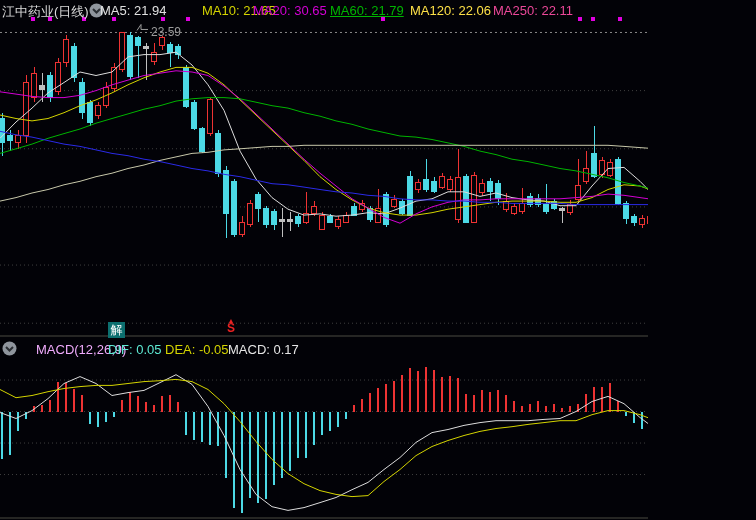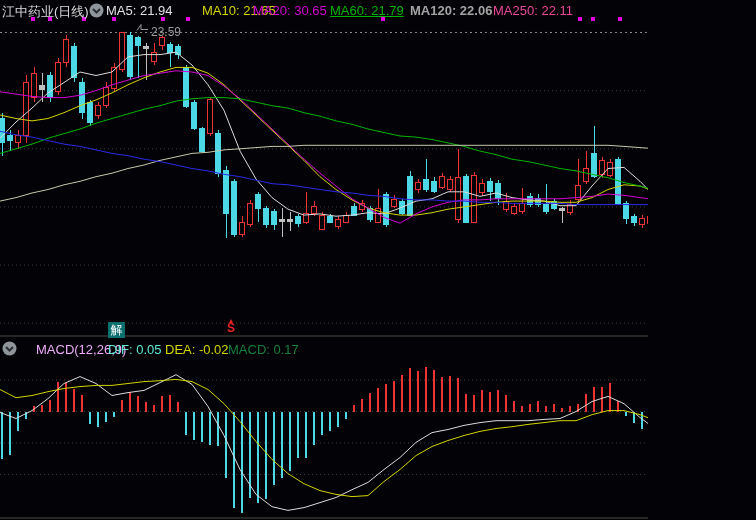--- a/index.html
+++ b/index.html
@@ -1,30 +1,30 @@
 <!DOCTYPE html>
 <html><head>
 <meta charset="utf-8">
 <style>
   html,body{margin:0;padding:0;background:#020207;}
   #app{position:relative;width:648px;height:520px;background:#020207;overflow:hidden;
        font-family:"Liberation Sans",sans-serif;}
   svg.chart{position:absolute;left:0;top:0;}
   .hdr{position:absolute;top:3px;font-size:13px;white-space:nowrap;letter-spacing:0;}
   .title{left:2px;color:#dcdcdc;}
-  .ma0{left:106px;} .ma1{left:202px;text-align:center;} .ma2{left:253px;} .ma3{left:330px;text-decoration:underline;} .ma4{left:410px;} .ma5{left:493px;}
+  .ma0{left:100px;} .ma1{left:202px;text-align:center;} .ma2{left:253px;} .ma3{left:330px;text-decoration:underline;} .ma4{left:410px;} .ma5{left:493px;}
   .circle-icon{position:absolute;width:15px;height:15px;}
   .icon-title{left:89px;top:3px;}
   .icon-macd{left:2px;top:341px;}
   .price-label{position:absolute;left:151px;top:25px;font-size:12px;color:#9a9a9a;}
   .macd-hdr{position:absolute;top:342px;font-size:13px;white-space:nowrap;}
   .mh-title{left:36px;color:#f0abfc;}
   .mh-dif{left:108px;color:#5eead4;}
   .mh-dea{left:165px;color:#d4d400;}
-  .mh-macd{left:228px;color:#15803d;}
+  .mh-macd{left:228px;color:#e5e5e5;}
   .jie-badge{position:absolute;left:108px;top:322px;width:17px;height:16px;background:#0c6f6f;
              color:#fff;font-size:12px;line-height:16px;text-align:center;}
   .sell-marker{position:absolute;left:224px;top:318px;width:14px;text-align:center;color:#e82222;
                font-size:12px;font-weight:bold;line-height:9px;}
   .sell-marker .arr{font-size:7px;display:block;line-height:6px;}
 </style>
 </head>
 <body>
 
 <div id="app">
@@ -351,29 +351,29 @@
 
   <span class="hdr title">江中药业(日线)</span>
   <svg class="circle-icon icon-title" viewBox="0 0 15 15">
     <circle cx="7.5" cy="7.5" r="7" fill="#8f959d"></circle>
     <polyline points="4,6 7.5,9.5 11,6" fill="none" stroke="#2a2e33" stroke-width="2"></polyline>
   </svg>
   <span class="hdr ma0" style="color: rgb(224, 224, 224);">MA5: 21.94</span>
   <span class="hdr ma1" style="color: rgb(212, 212, 0);">MA10: 21.65</span>
   <span class="hdr ma2" style="color: rgb(212, 0, 212);">MA20: 30.65</span>
   <span class="hdr ma3" style="color: rgb(0, 180, 0);">MA60: 21.79</span>
-  <span class="hdr ma4" style="color: #a3a3a3; font-weight: bold;">MA120: 22.06</span>
+  <span class="hdr ma4" style="color: #fde047;">MA120: 22.06</span>
   <span class="hdr ma5" style="color: #ec4899;">MA250: 22.11</span>
 
   <span class="price-label">23.59</span>
 
   <div class="jie-badge">解</div>
   <div class="sell-marker"><span class="arr">▲</span><span>S</span></div>
 
   <svg class="circle-icon icon-macd" viewBox="0 0 15 15">
     <circle cx="7.5" cy="7.5" r="7" fill="#8f959d"></circle>
     <polyline points="4,6 7.5,9.5 11,6" fill="none" stroke="#2a2e33" stroke-width="2"></polyline>
   </svg>
   <span class="macd-hdr mh-title">MACD(12,26,9)</span>
   <span class="macd-hdr mh-dif">DIF: 0.05</span>
-  <span class="macd-hdr mh-dea">DEA: -0.02</span>
+  <span class="macd-hdr mh-dea">DEA: -0.05</span>
   <span class="macd-hdr mh-macd">MACD: 0.17</span>
 </div>
 
 </body></html>

